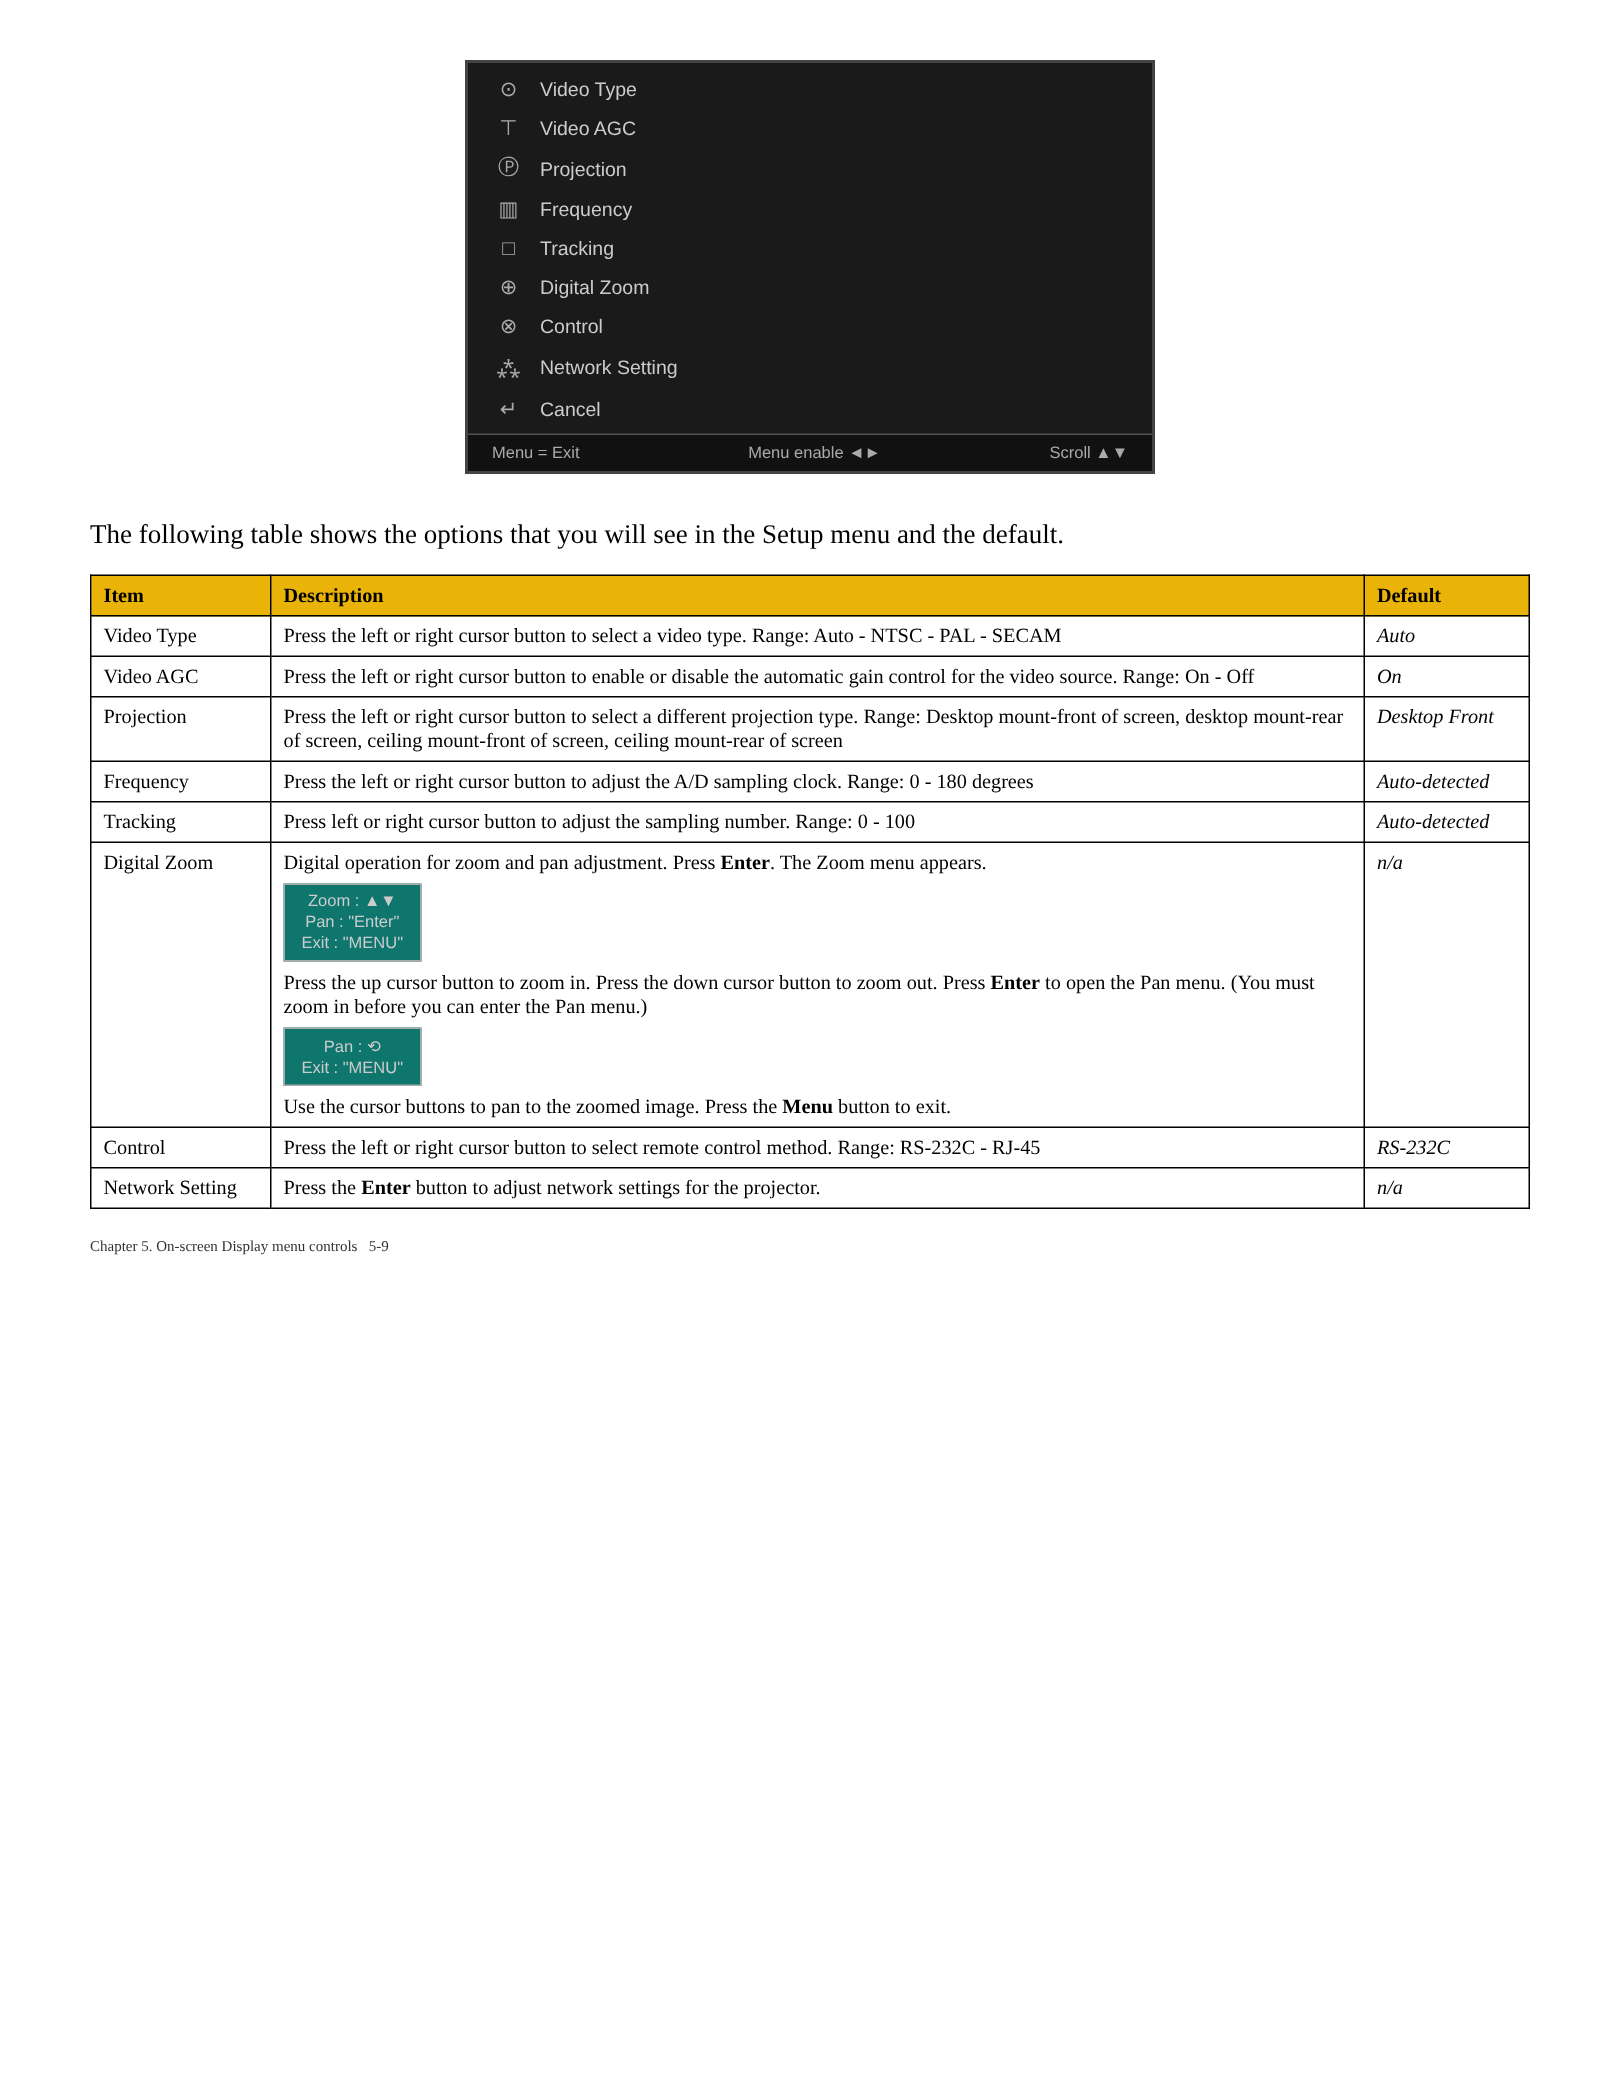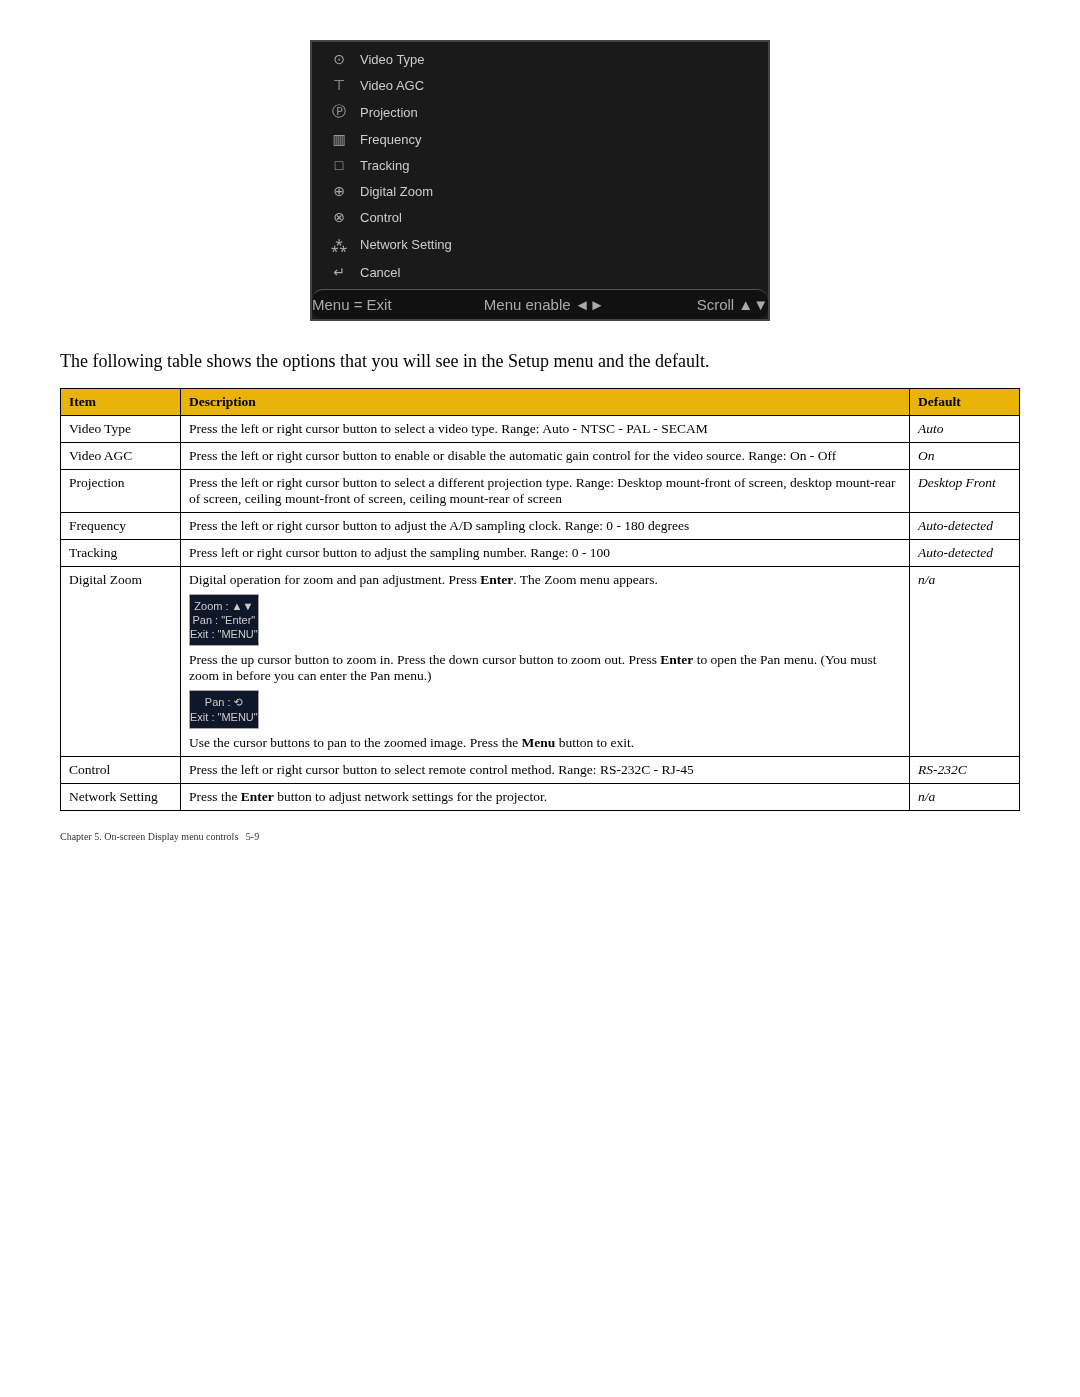--- a/index.html
+++ b/index.html
@@ -64,24 +64,23 @@
 
     .osd-label {
       font-size: 13px;
     }
 
     .osd-footer {
       background: #111;
       border-top: 1px solid #555;
       display: flex;
       justify-content: space-between;
-      padding: 6px 0;
+      padding: 6px 16px;
       color: #aaa;
-      font-size: 15px;
-      border-radius: 11px;
+      font-size: 11px;
     }
 
     
     .intro-text {
       font-size: 18px;
       margin-bottom: 16px;
       font-family: serif;
     }
 
     
@@ -113,25 +112,25 @@
 
     .data-table td:last-child {
       white-space: nowrap;
       width: 110px;
       font-style: italic;
     }
 
     
     .mini-menu {
       border: 1px solid #aaa;
-      background: #0f172a;
+      background: #0f766e;
       color: #ccc;
       font-family: sans-serif;
       font-size: 11px;
-      padding: 4px 0;
+      padding: 4px 11px;
       display: inline-block;
       margin: 6px 0;
     }
 
     .mini-menu div {
       text-align: center;
       padding: 1px 0;
     }
 
     

